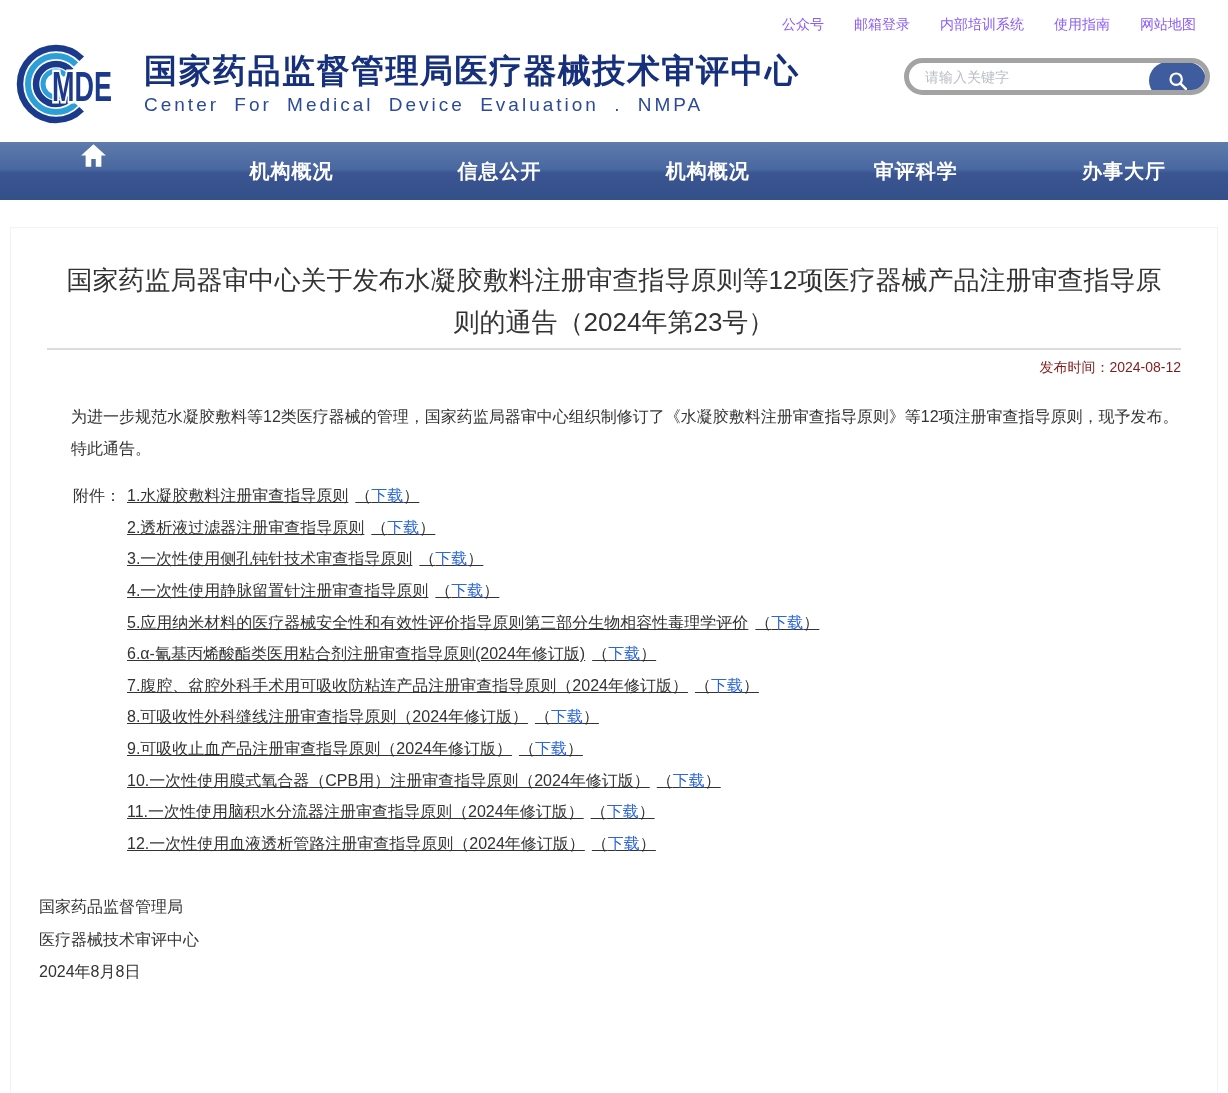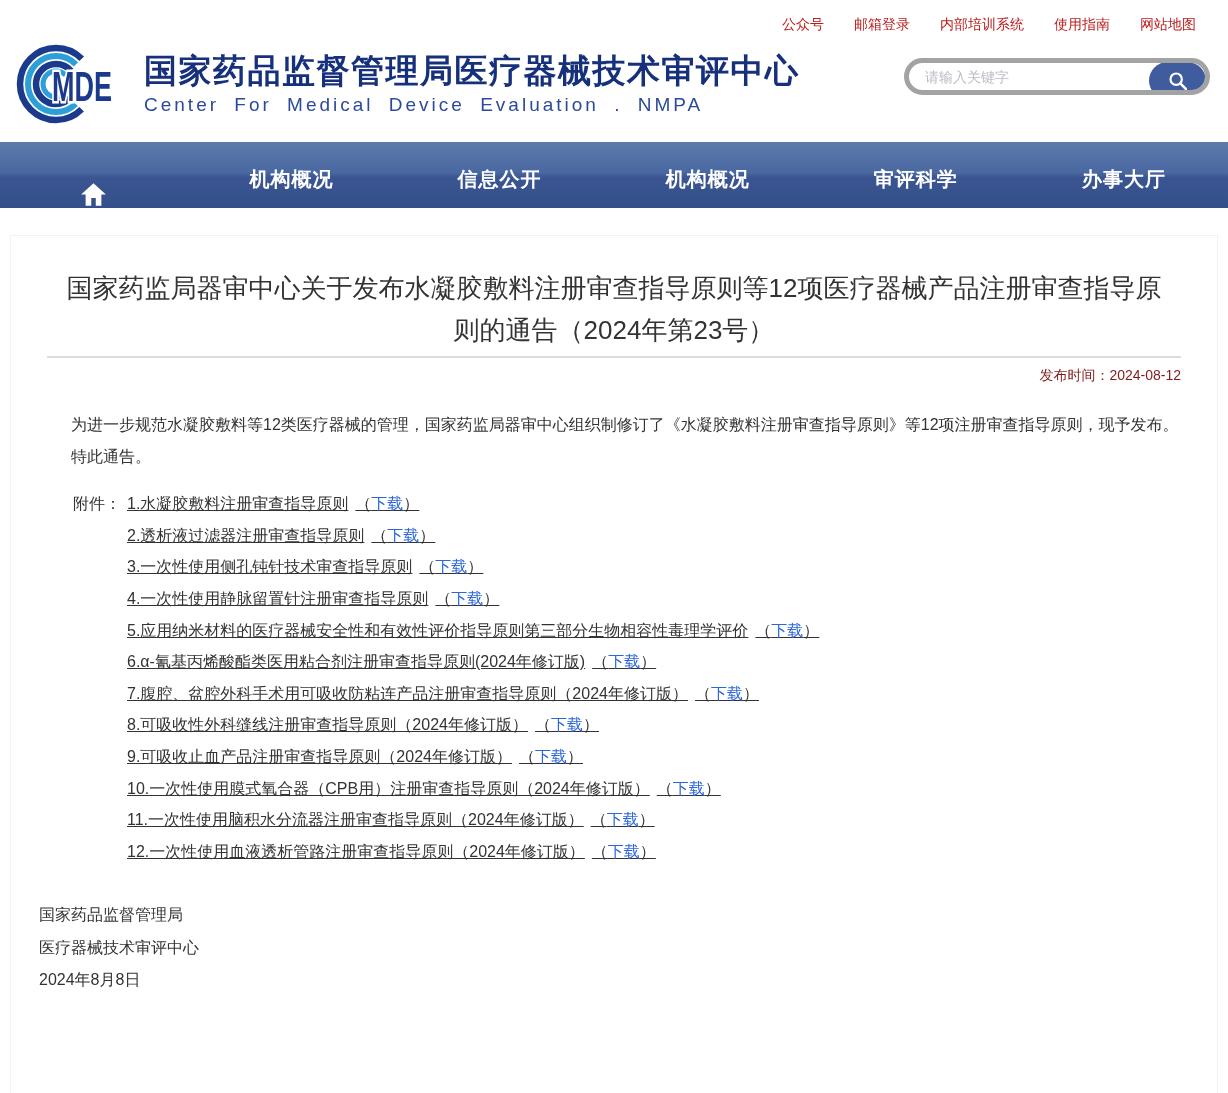--- a/index.html
+++ b/index.html
@@ -9,21 +9,21 @@
     font-family:"Liberation Sans","DejaVu Sans",sans-serif;
     color:#333;
   }
   a { text-decoration:none; cursor:pointer; }
 
   
   .topbar {
     display:flex; justify-content:flex-end; gap:30px;
     padding:16px 32px 0 0; font-size:14px;
   }
-  .topbar a { color:#b91c1c; }
+  .topbar a { color:#8b5cf6; }
 
   
   .header-main { display:flex; align-items:flex-start; padding:6px 18px 0 16px; }
   .logo-wrap { display:flex; align-items:center; cursor:pointer;gap:20px; }
   .logo-text { margin-left:8px; }
   .logo-cn { font-size:33px; font-weight:bold; color:#16307c; letter-spacing:1.5px; line-height:1.15; }
   .logo-en { font-size:19px; color:#2d4a9a; letter-spacing:3px; word-spacing:7px; margin-top:5px; white-space:nowrap; }
 
   .search-area { margin-left:auto; margin-top:18px; }
   .search-box {
@@ -37,23 +37,23 @@
   }
   .search-box input::placeholder { color:#b9bdc5; }
   .search-btn {
     width:57px; height:37px; margin:-1px -1px -1px 0;
     background:#3e5c9e; border:none; border-radius:19px;
     display:flex; align-items:center; justify-content:center; cursor:pointer;
   }
 
   
   .nav {
-    height:66px; margin-top:14px;
+    height:58px; margin-top:14px;
     background:linear-gradient(180deg,#5d7bab 0%,#4a68a1 46%,#3a5591 54%,#34508a 100%);
-    display:flex; align-items:flex-end;
+    display:flex; align-items:flex-start;
   }
   .nav-item {
     flex:1; text-align:center; color:#fff; font-size:20px; font-weight:bold;
     letter-spacing:1px; cursor:pointer; line-height:58px;
   }
   .nav-home { flex:0.9; display:flex; justify-content:center; align-items:center; cursor:pointer; }
 
   
   .content {
     margin:27px 10px 0; height:948px;

